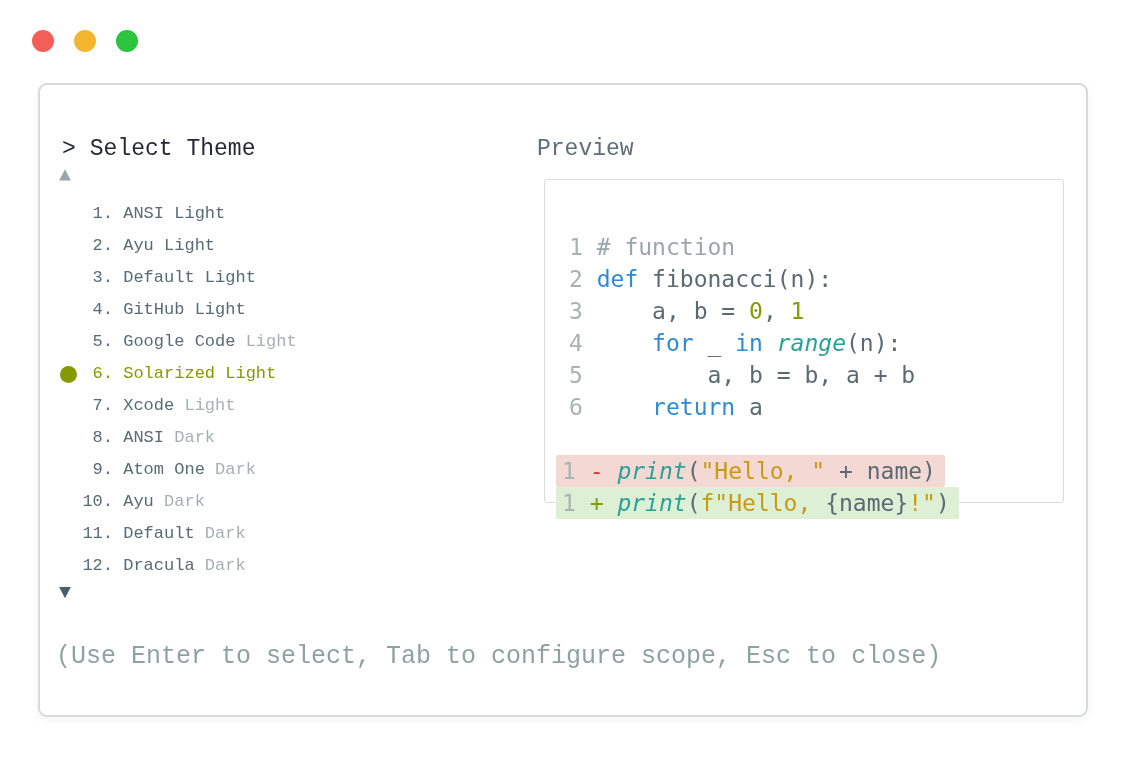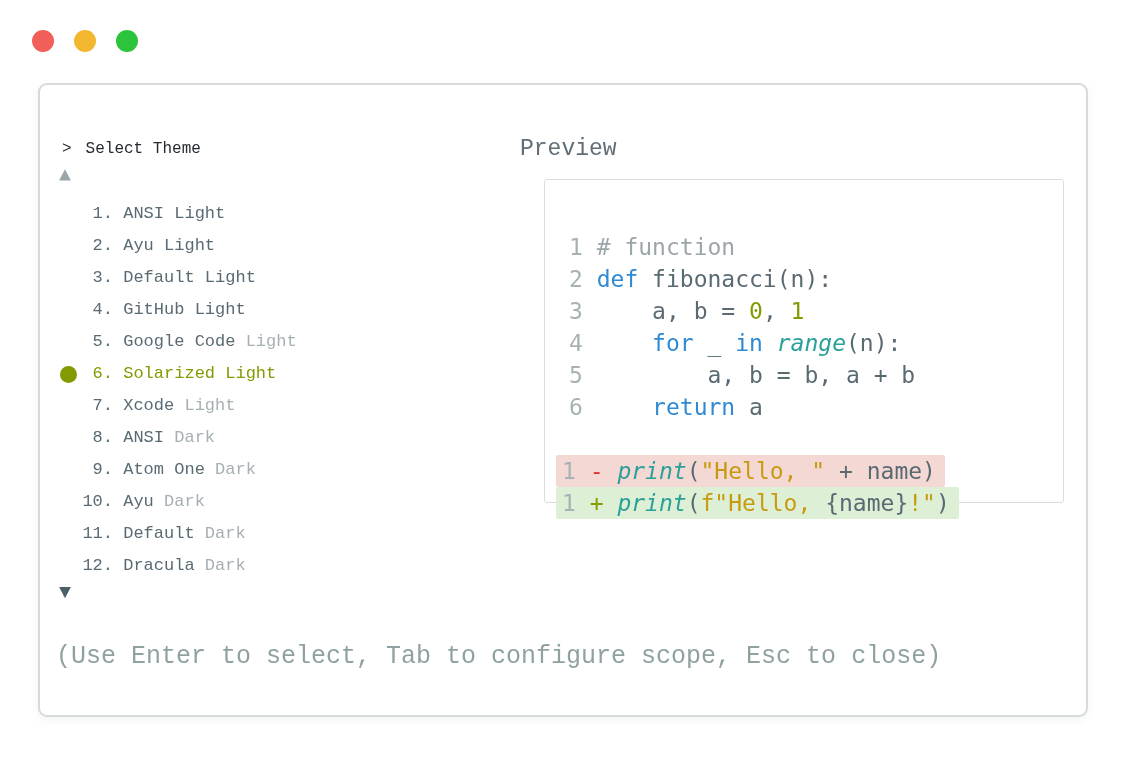--- a/index.html
+++ b/index.html
@@ -37,30 +37,30 @@
     box-sizing: border-box;
     background: #ffffff;
     border: 2px solid var(--panel_border);
     border-radius: 9px;
     box-shadow: 0 3px 8px rgba(70, 80, 90, 0.07);
   }
   .heading {
     position: absolute;
     left: 22px;
     top: 51px;
-    font-size: 16px;
+    font-size: 23px;
     line-height: 26px;
     color: var(--heading);
     white-space: pre;
   }
   .heading .title { margin-left: 14px; }
 
   .preview-label {
     position: absolute;
-    left: 480px;
+    left: 497px;
     top: 51px;
     font-size: 23px;
     line-height: 26px;
     color: var(--preview_label);
     white-space: pre;
   }
   .scroll-up, .scroll-down {
     position: absolute;
     left: 19px;
     font-size: 20px;

